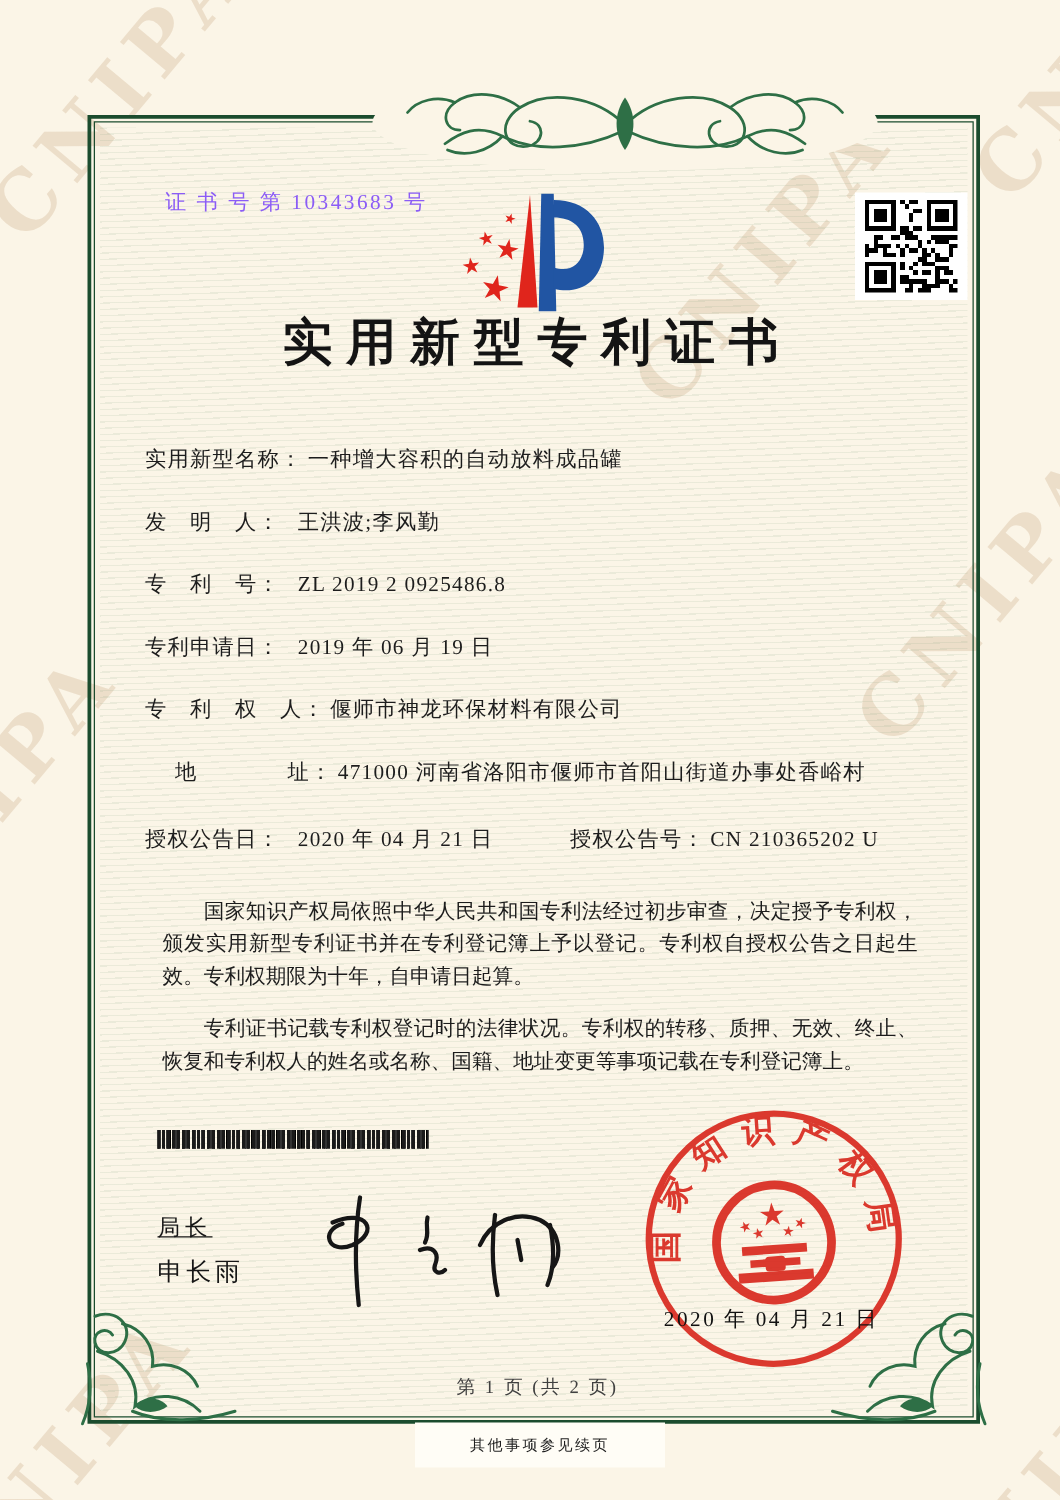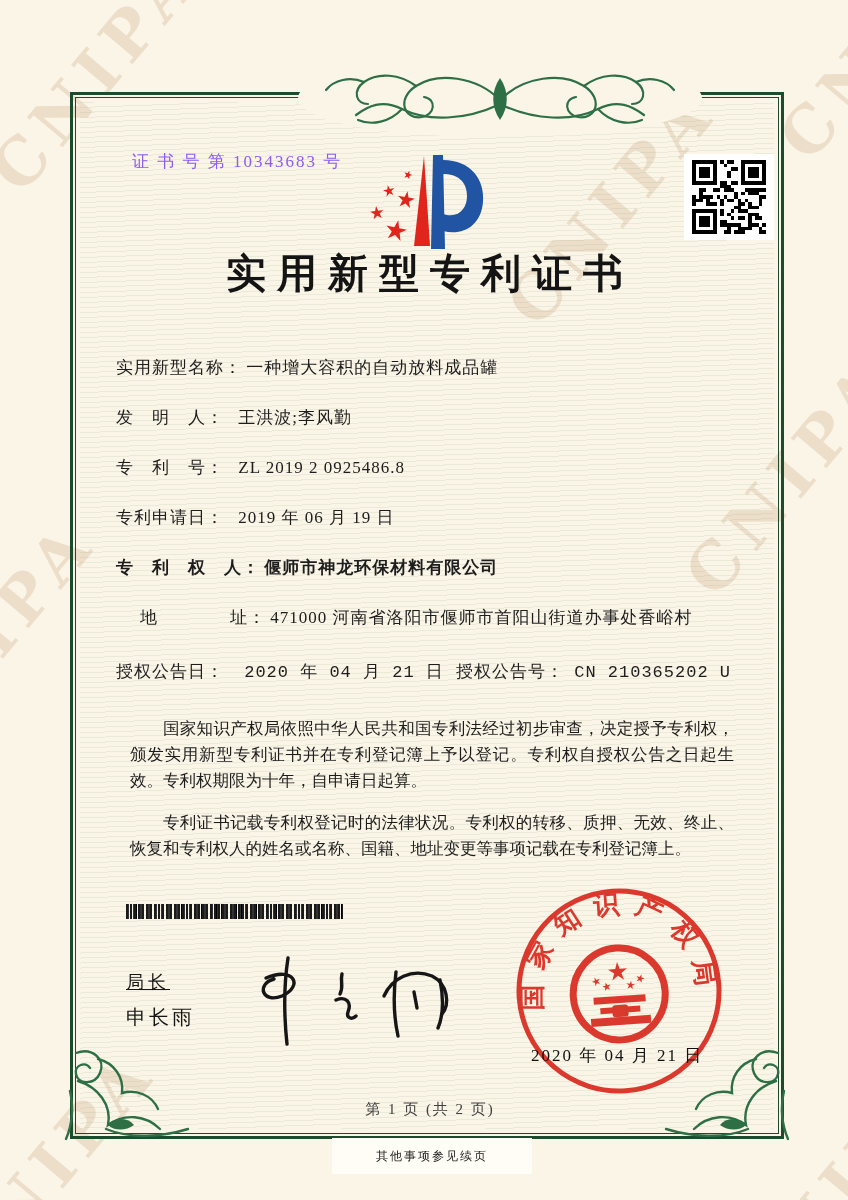--- a/index.html
+++ b/index.html
@@ -280,29 +280,29 @@
         <span class="fvalue">王洪波;李风勤</span>
       </div>
       <div class="frow" style="top:100px;">
         <span class="flabel">专　利　号：</span>
         <span class="fvalue">ZL 2019 2 0925486.8</span>
       </div>
       <div class="frow" style="top:150px;">
         <span class="flabel">专利申请日：</span>
         <span class="fvalue">2019 年 06 月 19 日</span>
       </div>
-      <div class="frow" style="top:200px;font-weight:bold;">
+      <div class="frow" style="top:200px;">
         <span class="flabel">专　利　权　人：</span>
         <span class="fvalue">偃师市神龙环保材料有限公司</span>
       </div>
       <div class="frow" style="top:250px;margin-left:24px;">
         <span class="flabel">地　　　　址：</span>
         <span class="fvalue">471000 河南省洛阳市偃师市首阳山街道办事处香峪村</span>
       </div>
-      <div class="frow" style="top:304px;font-family:Liberation Mono, monospace;">
+      <div class="frow" style="top:304px;">
         <span class="flabel">授权公告日：</span>
         <span class="fvalue">2020 年 04 月 21 日</span>
         <span class="pair2">
           <span class="flabel" style="min-width:0;">授权公告号：</span>
           <span class="fvalue">CN 210365202 U</span>
         </span>
       </div>
     </div>
 
     <div class="body-text">

